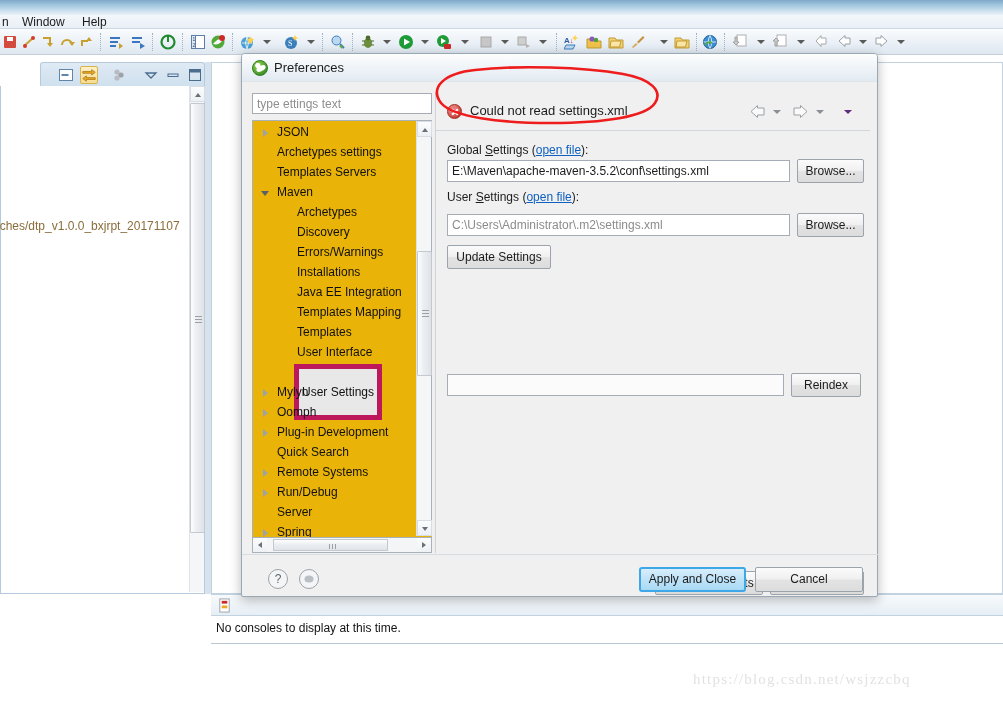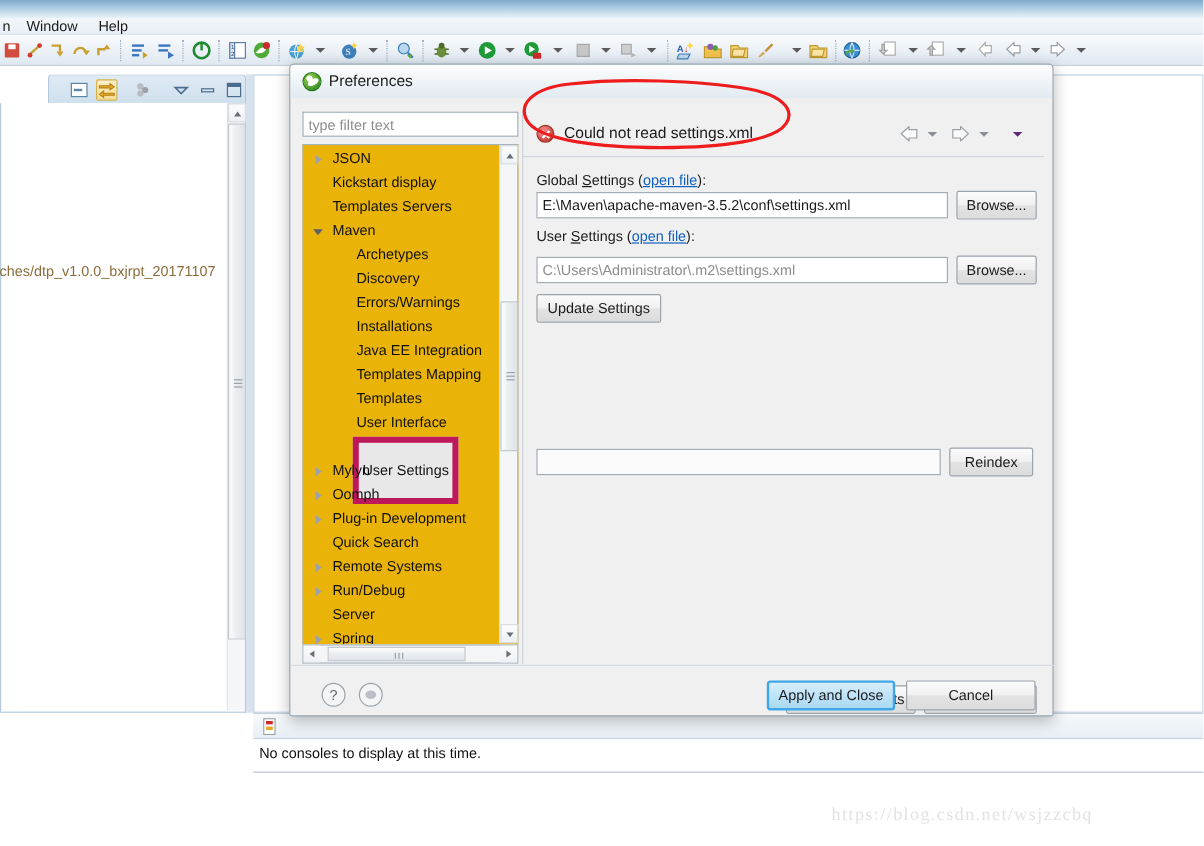--- a/index.html
+++ b/index.html
@@ -527,32 +527,32 @@
   <div class="watermark">https://blog.csdn.net/wsjzzcbq</div>
 
   <div class="dialog">
 
     <div class="dlg-title">
       <span class="eclipse-ico"></span>
       <span class="dlg-title-text">Preferences</span>
 
     </div>
 
-    <div class="filter-box">type filter text</div>
+    <div class="filter-box">type ettings text</div>
 
     <div class="tree-wrap">
       <div class="tree-inner">
 
         <div class="tnode" style="top:2px">
           <span class="arrow-col" style="left:10px"></span>
           <span class="lbl" style="left:24px">JSON</span>
           </div>
 
         <div class="tnode" style="top:22px">
-          <span class="lbl" style="left:24px">Kickstart display</span>
+          <span class="lbl" style="left:24px">Archetypes settings</span>
           </div>
 
         <div class="tnode" style="top:42px">
           <span class="lbl" style="left:24px">Templates Servers</span>
           </div>
 
         <div class="tnode" style="top:62px">
           <span class="arrow-exp2" style="left:8px"></span>
           <span class="lbl" style="left:24px">Maven</span>
           </div>

